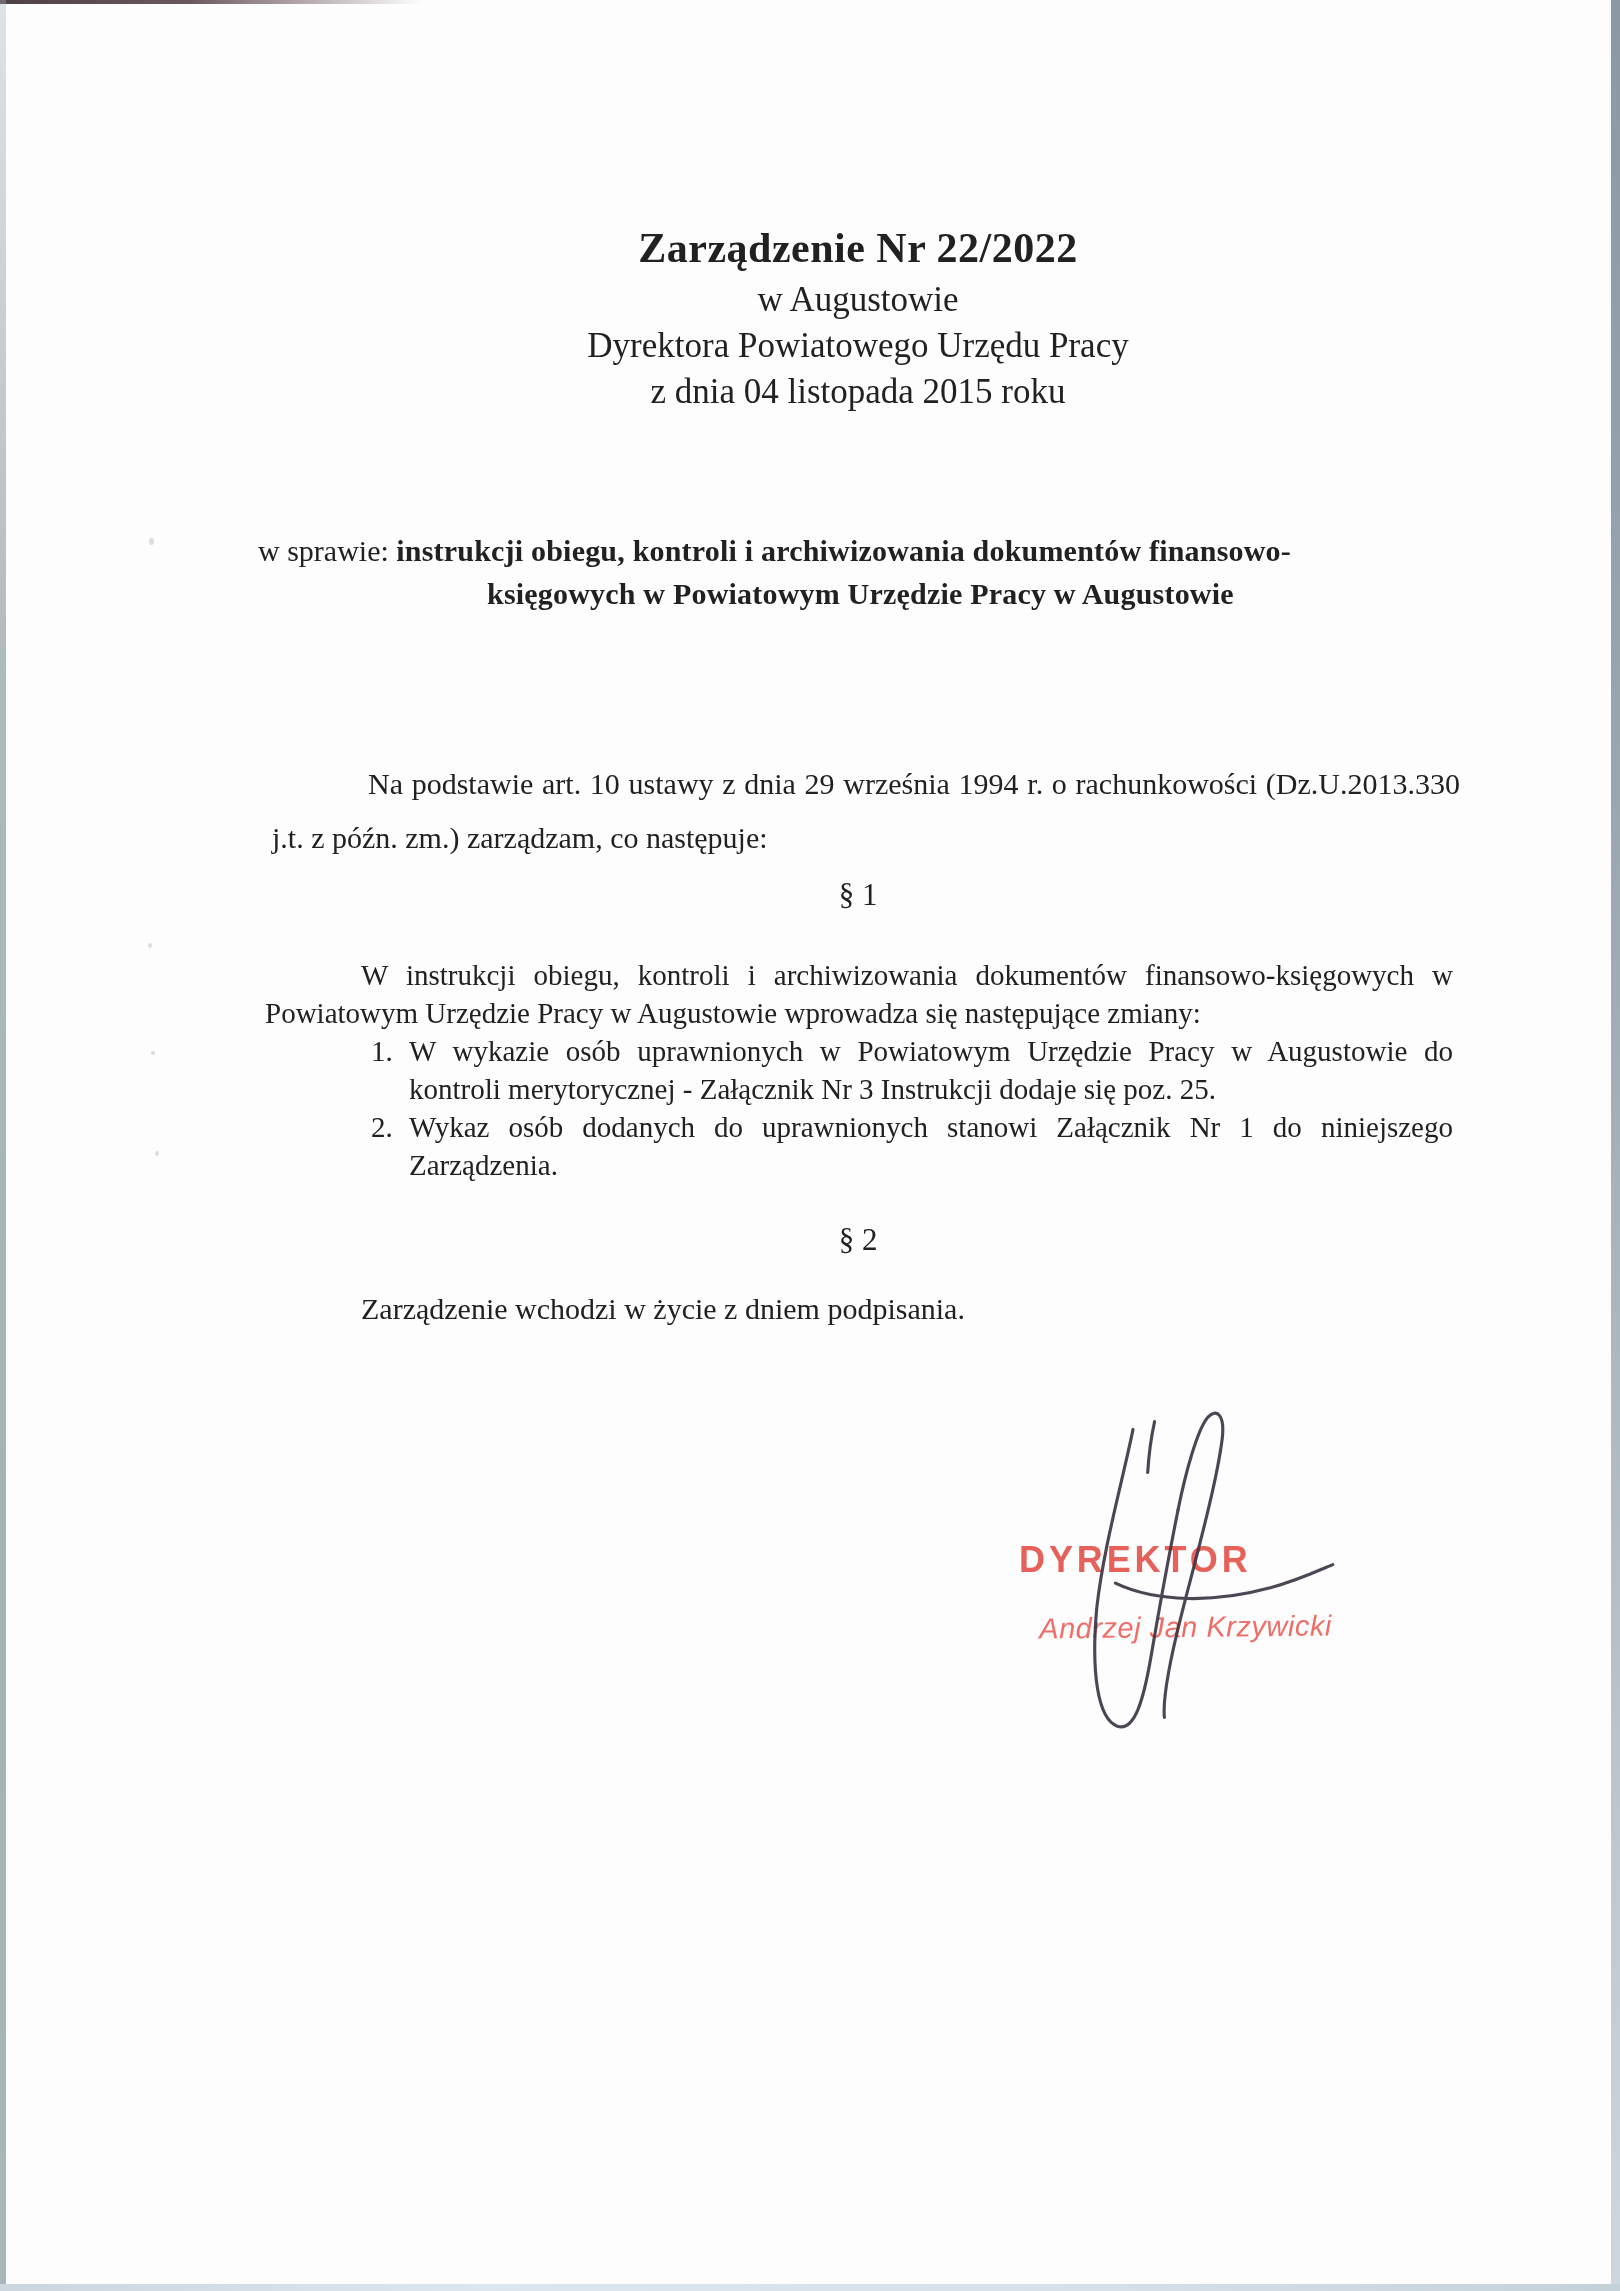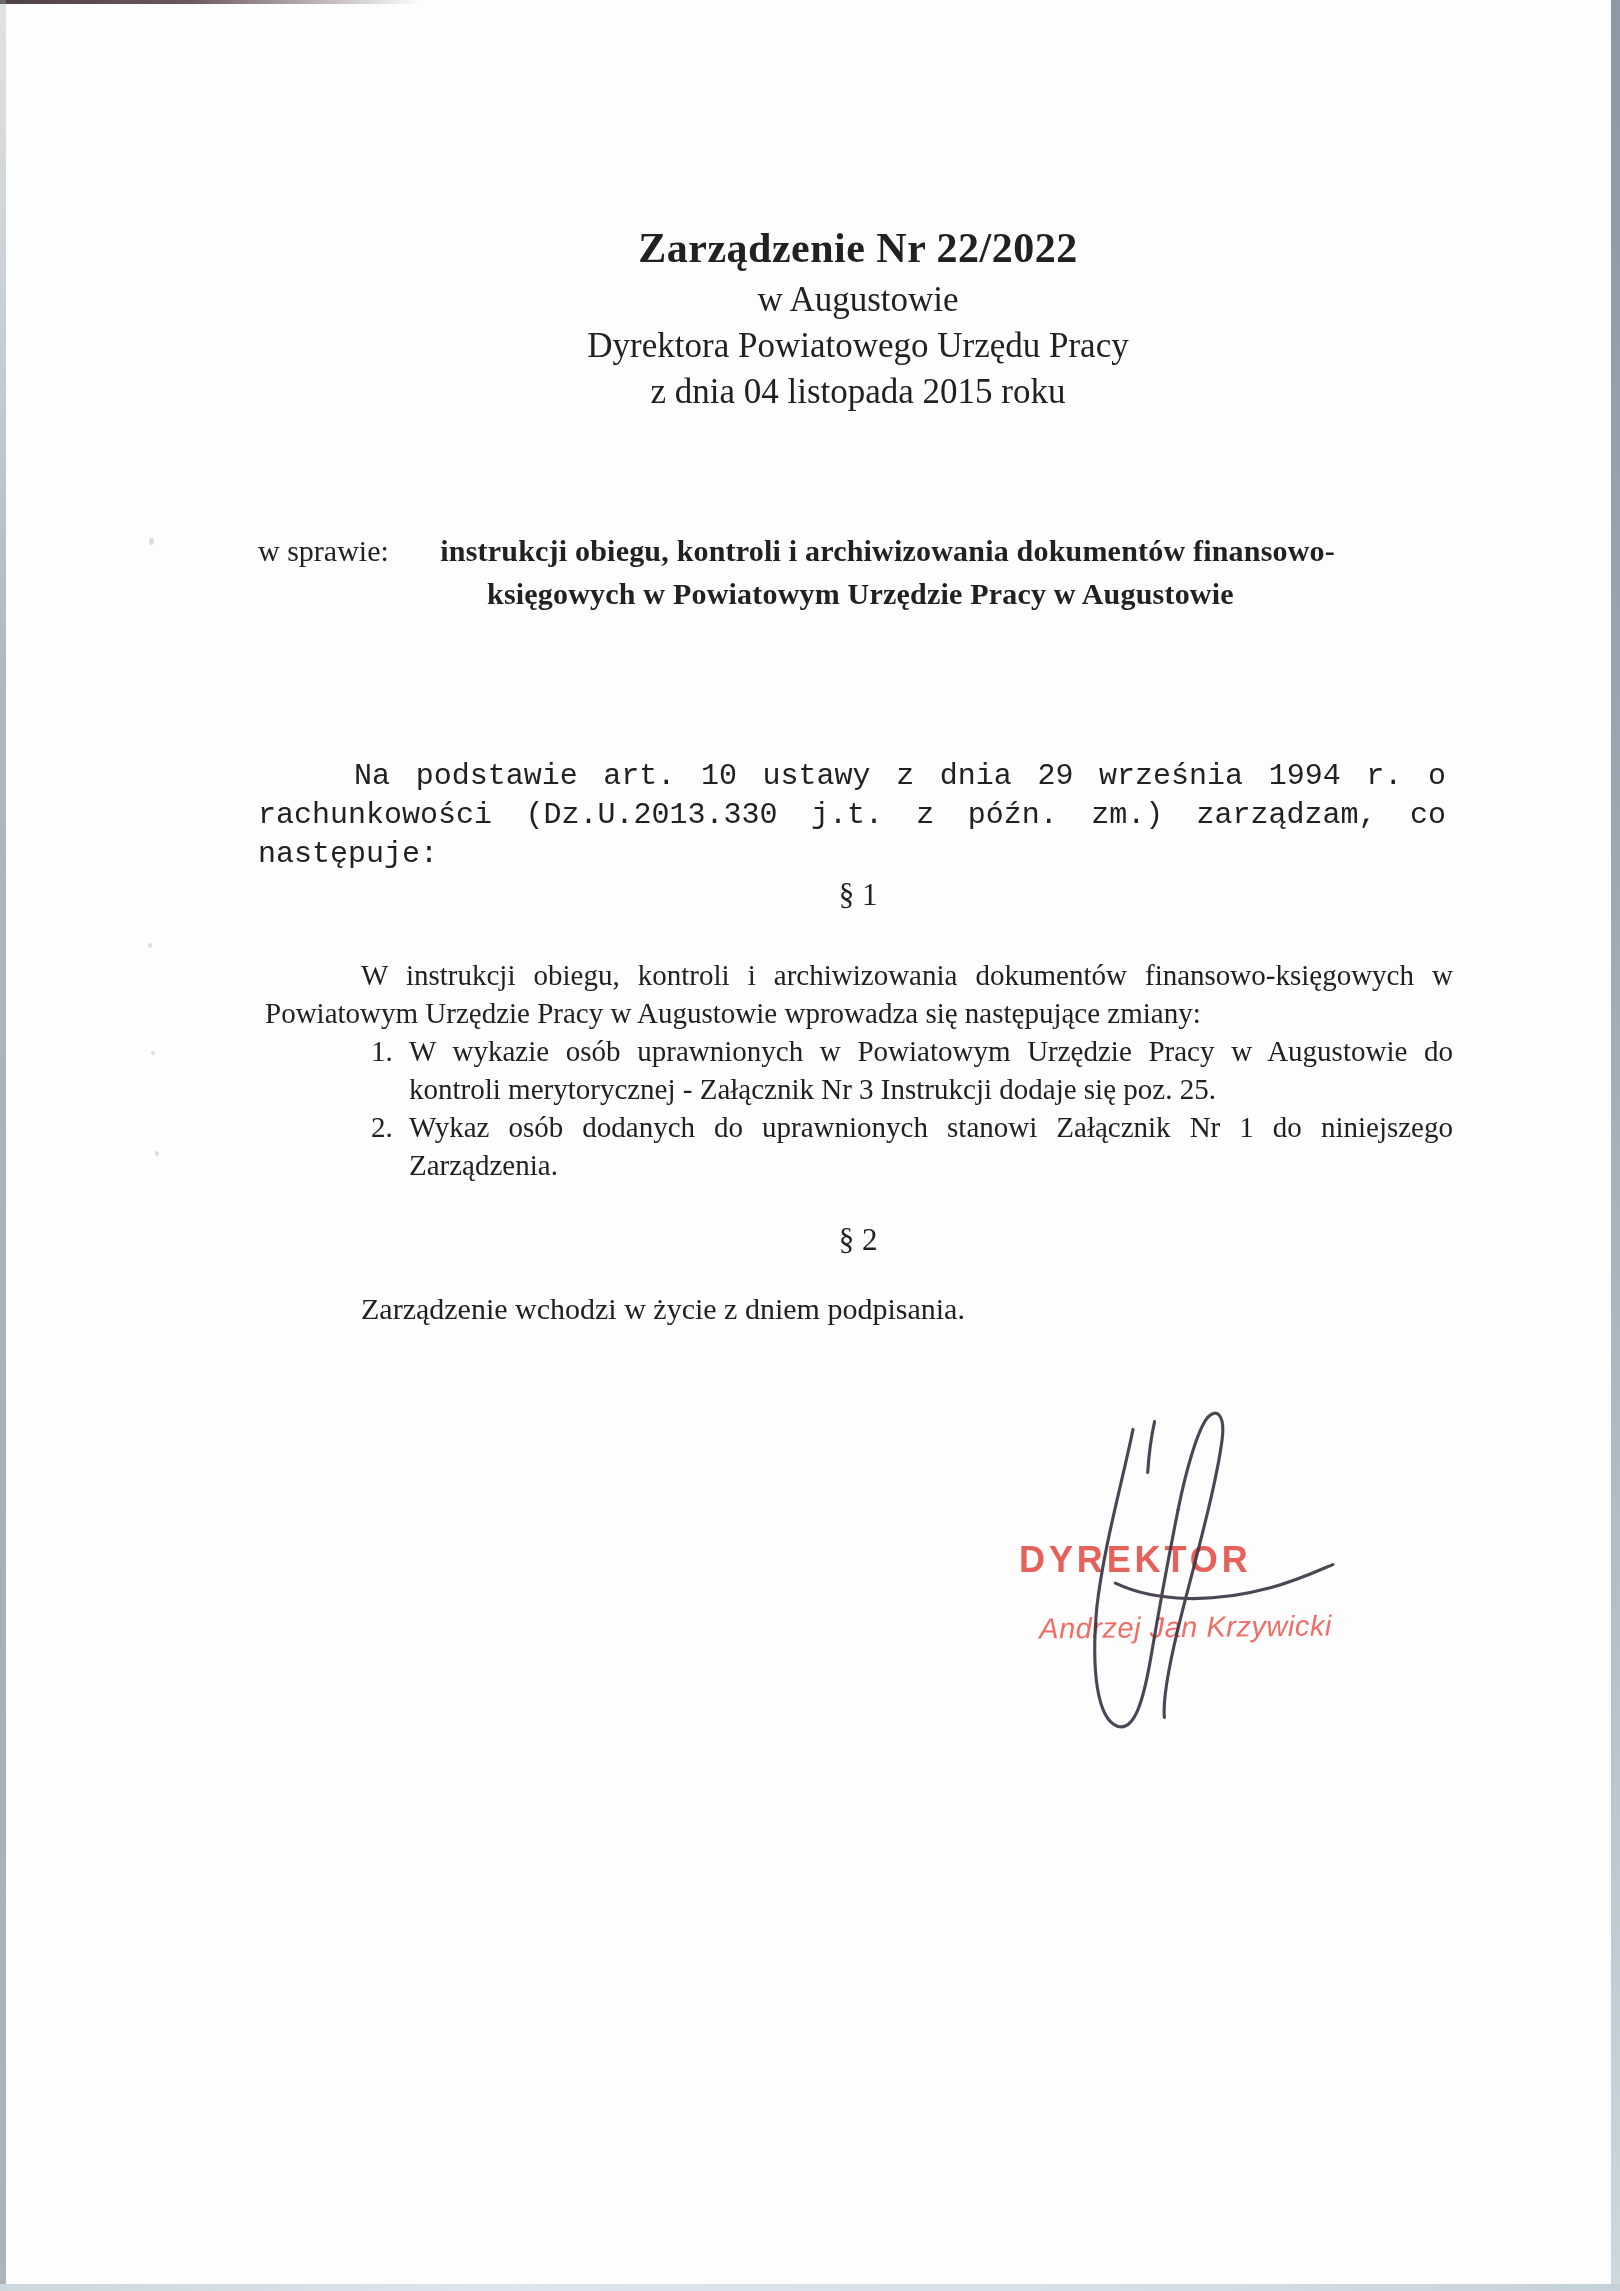--- a/index.html
+++ b/index.html
@@ -18,24 +18,24 @@
     background:linear-gradient(to bottom,rgba(168,178,186,.35) 0%,#aeb8bf 30%,#a6b0b7 70%,#aab5bc 100%);}
   .edge-right{position:absolute;top:0;right:0;width:8.8px;height:100%;
     background:linear-gradient(to bottom,#8c98a4 0%,#9aa6b0 35%,#b4bfc7 70%,#cdd7de 100%);}
   .edge-bottom{position:absolute;bottom:0;left:0;width:100%;height:7.8px;
     background:linear-gradient(to right,#ccd6dd 0%,#dde6ee 30%,#d5dfe7 70%,#c5d1d9 100%);}
   .speck{position:absolute;background:#9aa0a4;border-radius:50%;opacity:.35;}
   
   .header{position:absolute;left:265px;top:220px;width:1186px;text-align:center;line-height:46px;font-size:35px;}
   .header .title{font-size:42px;font-weight:bold;line-height:57px;letter-spacing:0.5px;}
   .subject-line1{position:absolute;left:258px;top:534px;font-size:30px;white-space:nowrap;}
-  .subject-line1 b{letter-spacing:0.2px;margin-left:44px;}
+  .subject-line1 b{letter-spacing:0.2px;}
   .subject-line2{position:absolute;left:487px;top:577px;font-size:30px;font-weight:bold;white-space:nowrap;letter-spacing:0.2px;text-align:right;}
-  .legal{position:absolute;left:258px;top:727px;width:1188px;
-    font-size:30px;line-height:39px;text-align:justify;text-indent:96px;font-family:Liberation Mono, monospace;}
+  .legal{position:absolute;left:272px;top:727px;width:1188px;
+    font-size:30px;line-height:54px;text-align:justify;text-indent:96px;}
   .sec-mark{position:absolute;left:265px;width:1186px;text-align:center;font-size:31px;}
   .sec1-mark{top:877px;}
   .sec2-mark{top:1222px;}
   .sec1-body{position:absolute;left:265px;top:956px;width:1188px;font-size:29px;line-height:38px;}
   .sec1-intro{text-align:justify;text-indent:96px;margin:0;}
   .olist{margin:0;padding:0;list-style:none;}
   .list-item{position:relative;padding-left:144px;text-align:justify;}
   .list-item .num{position:absolute;left:106px;top:0;}
   .sec2-text{position:absolute;left:265px;top:1292px;width:1188px;font-size:30px;text-indent:96px;}
   

